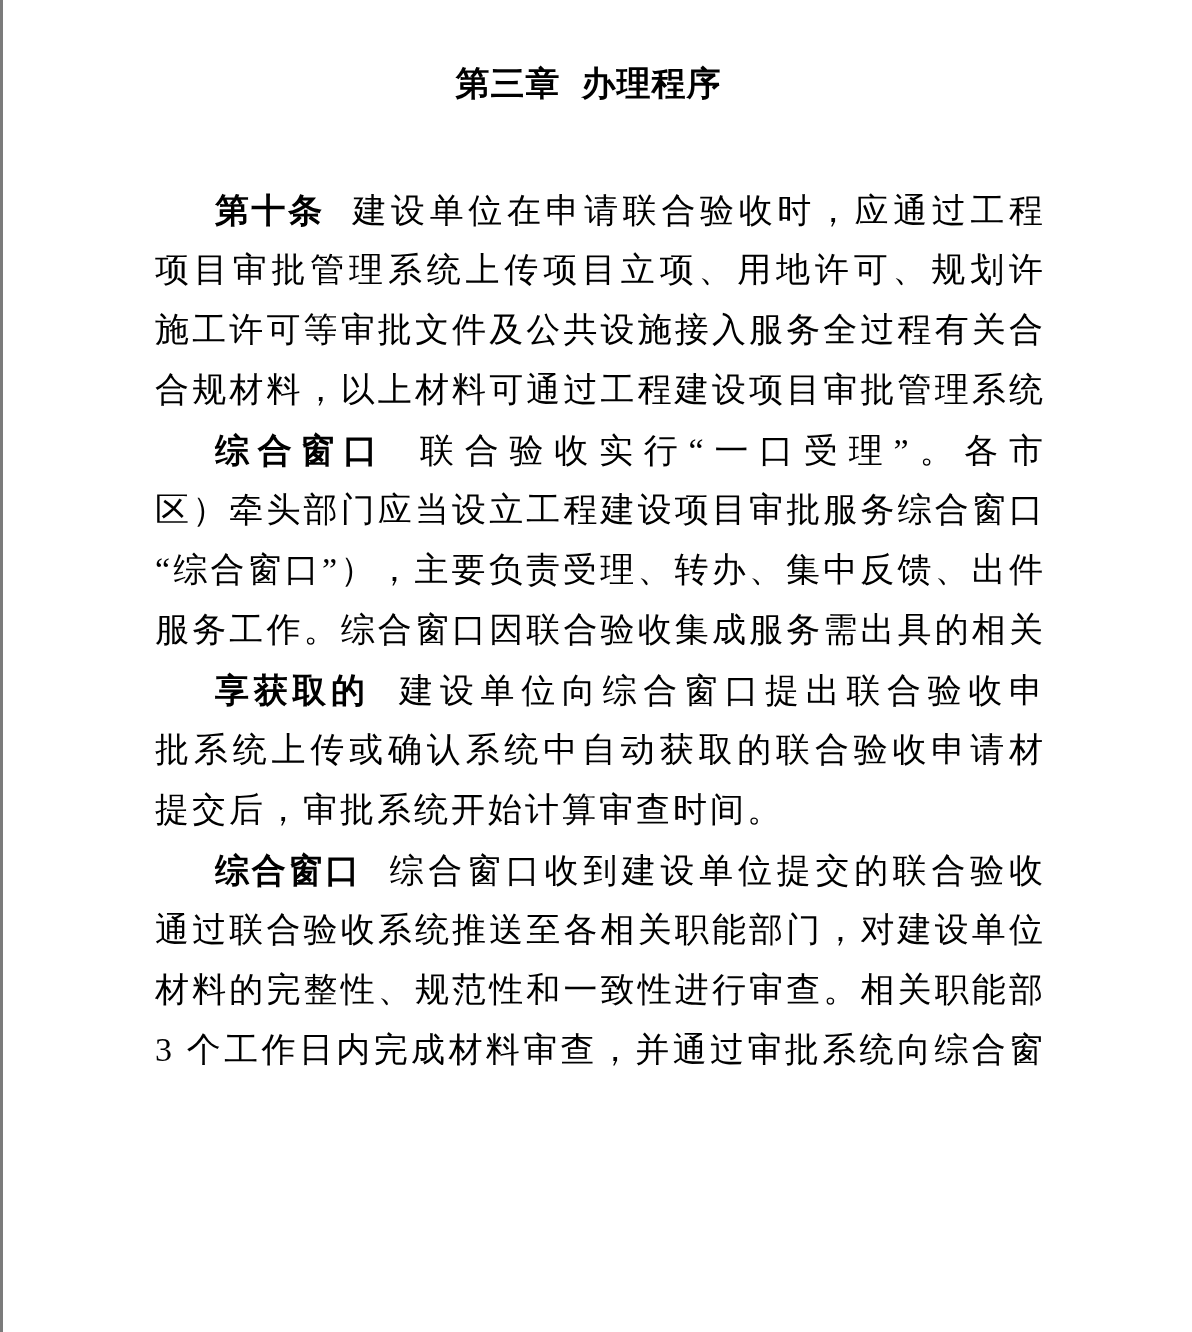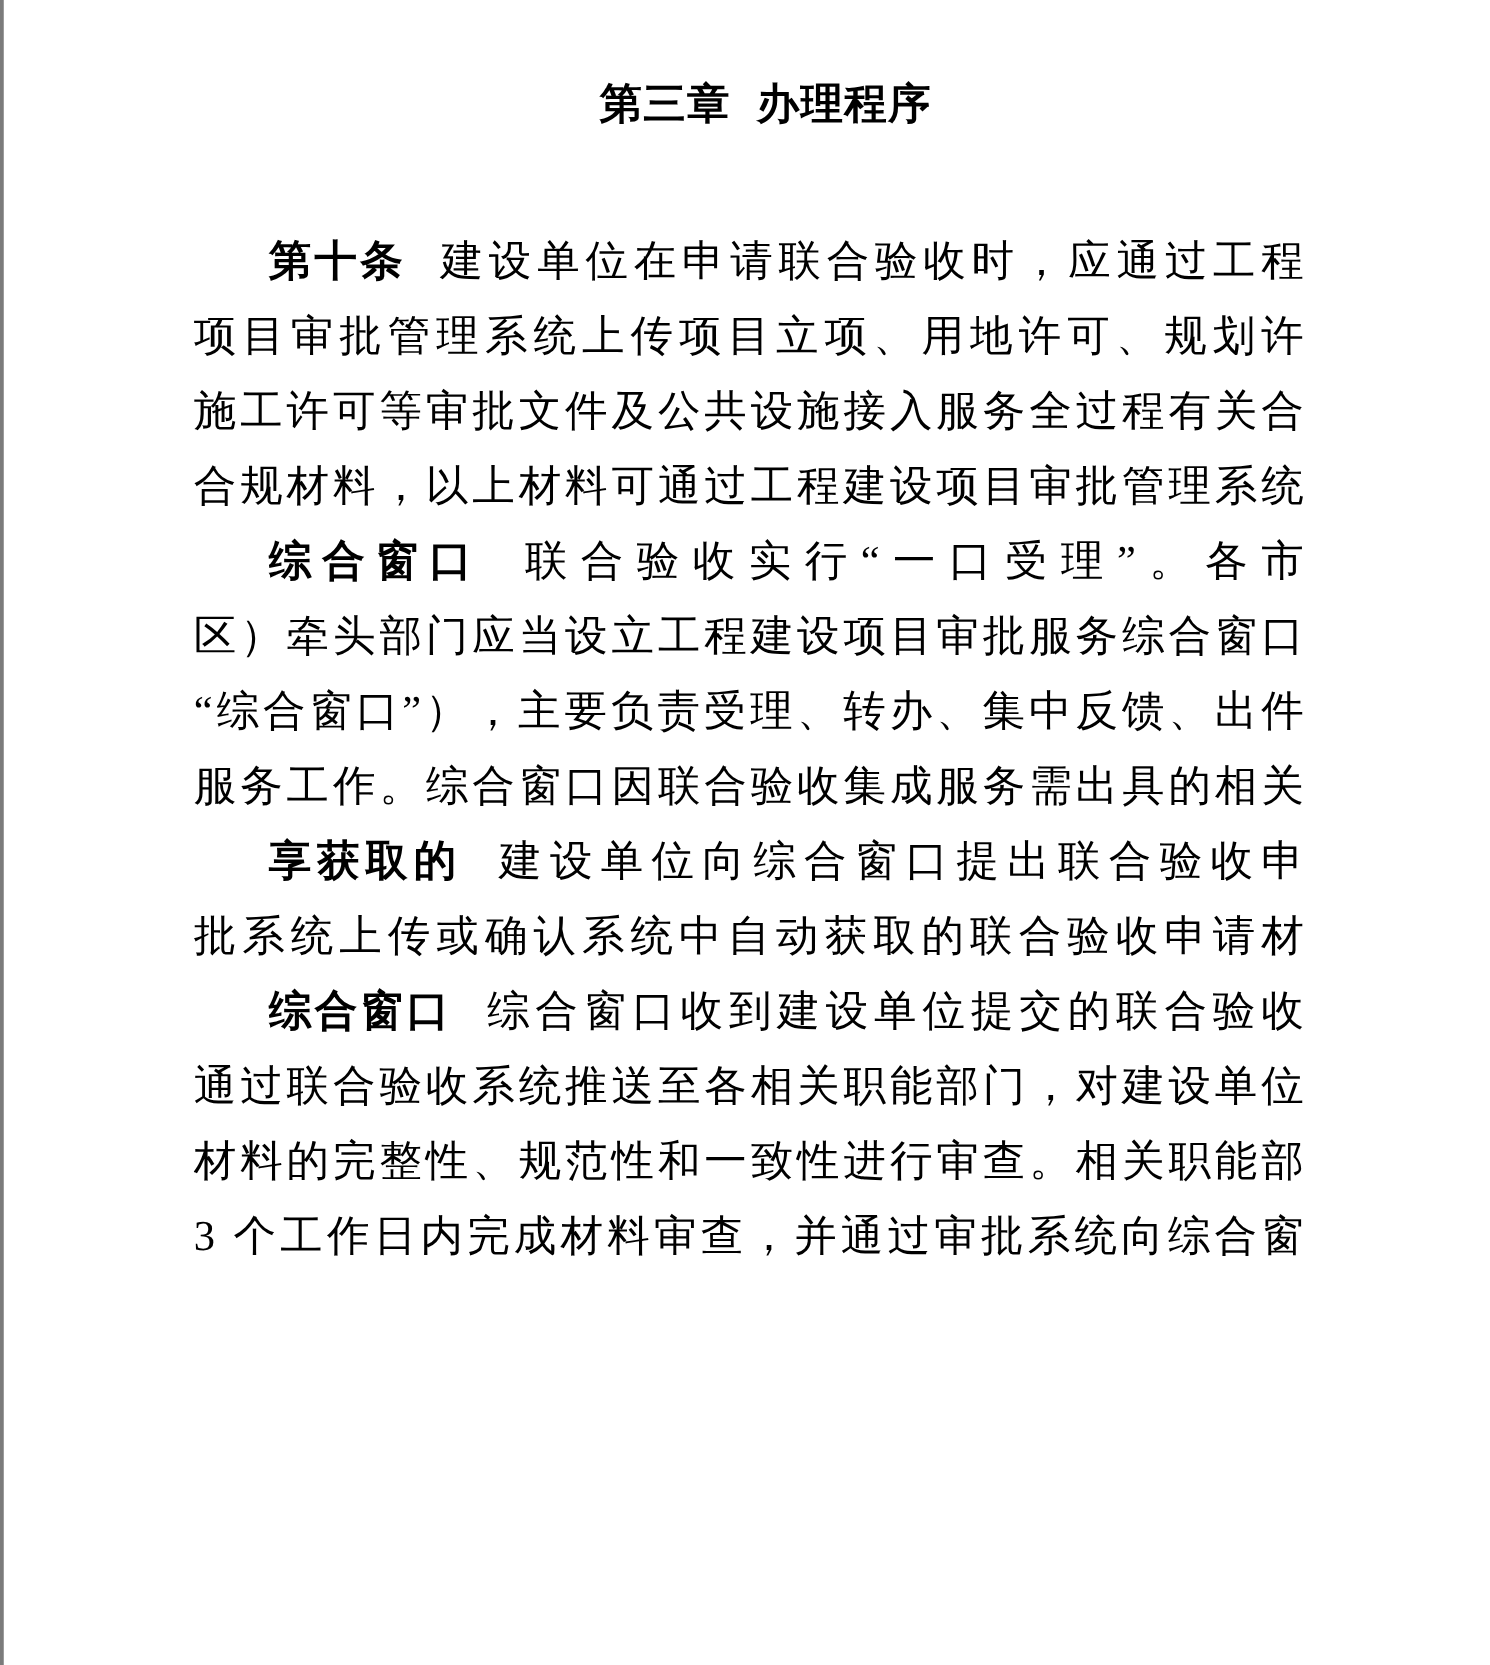--- a/index.html
+++ b/index.html
@@ -19,21 +19,21 @@
     font-family:"Liberation Serif","DejaVu Serif",serif;
   }
   .edge{
     position:absolute;
     left:0;top:0;
     width:3px;height:1332px;
     background:var(--edge);
   }
   .title{
     position:absolute;
-    left:167px;top:62px;
+    left:143px;top:62px;
     width:891px;
     height:42px;
     line-height:42px;
     text-align:center;
     font-family:"Liberation Sans","DejaVu Sans",sans-serif;
     font-weight:bold;
     font-size:34px;
     letter-spacing:1px;
     white-space:pre;
   }
@@ -51,21 +51,21 @@
     overflow:hidden;
   }
   .line.just{
     text-align:justify;
     text-align-last:justify;
   }
   .line.indent{
     text-indent:60px;
   }
   .lead{
-    font-family:Liberation Serif, serif;
+    font-family:Liberation Sans, sans-serif;
     font-weight:bold;
     letter-spacing:1px;
   }
   .gap{
     display:inline-block;
     width:26px;
   }
 </style>
 </head>
 <body>
@@ -82,20 +82,21 @@
       </div>
       <div class="paragraph">
         <div class="line just indent"><span class="lead">综合窗口</span><span class="gap"></span><span>联合验收实行“一口受理”。各市（州）、县（市、</span></div>
         <div class="line just"><span>区）牵头部门应当设立工程建设项目审批服务综合窗口（下称</span></div>
         <div class="line just"><span>“综合窗口”），主要负责受理、转办、集中反馈、出件等集成</span></div>
         <div class="line just"><span>服务工作。综合窗口因联合验收集成服务需出具的相关文书上</span></div>
       </div>
       <div class="paragraph">
         <div class="line just indent"><span class="lead">享获取的</span><span class="gap"></span><span>建设单位向综合窗口提出联合验收申请，通过审</span></div>
         <div class="line just"><span>批系统上传或确认系统中自动获取的联合验收申请材料，材料</span></div>
+        <div class="line"><span>提交后，审批系统开始计算审查时间。</span></div>
       </div>
       <div class="paragraph">
         <div class="line just indent"><span class="lead">综合窗口</span><span class="gap"></span><span>综合窗口收到建设单位提交的联合验收材料后，</span></div>
         <div class="line just"><span>通过联合验收系统推送至各相关职能部门，对建设单位所提交</span></div>
         <div class="line just"><span>材料的完整性、规范性和一致性进行审查。相关职能部门应在</span></div>
         <div class="line just"><span>3 个工作日内完成材料审查，并通过审批系统向综合窗口反馈</span></div>
       </div>
     </div>
 </div>
 

